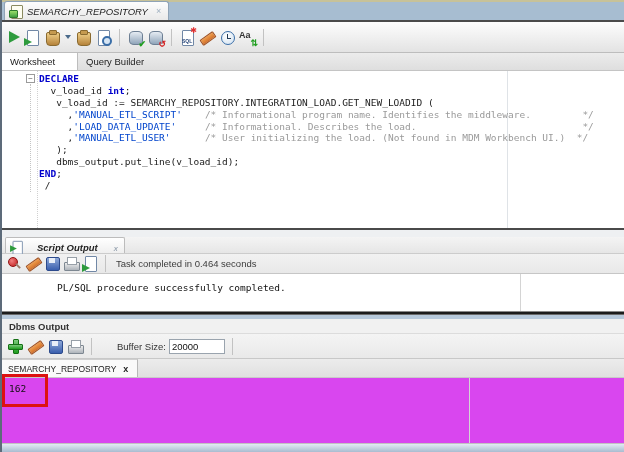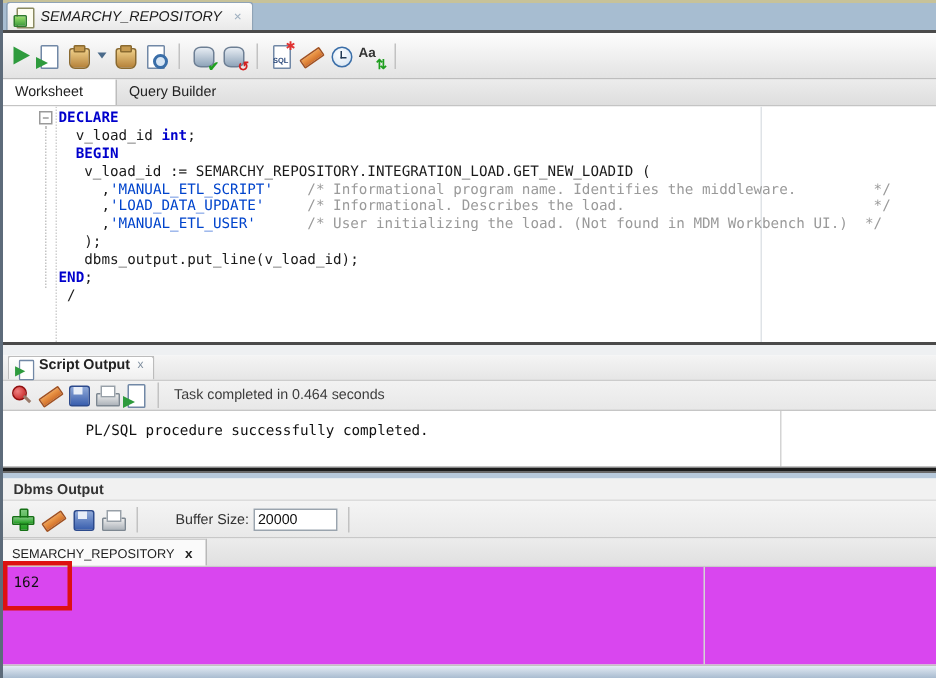--- a/index.html
+++ b/index.html
@@ -109,23 +109,23 @@
   .seg-com{ color:#9a9a9a; }
   .seg-caret{ display:inline-block; width:0; height:10px; border-left:1px solid #000;
     vertical-align:-2px; margin-right:-1px; }
   
   .arrows-strip{ position:absolute; left:0; top:230px; width:100%; height:7px; background:#eef0f2; }
   .split-arrow{ font-size:6px; line-height:7px; color:#111; margin-left:3px; cursor:pointer; }
   
   .so-tabbar{ position:absolute; left:0; top:237px; width:100%; height:17px;
     background:linear-gradient(#f4f4f4,#e6e6e6); border-bottom:1px solid #cccccc;
     display:flex; align-items:flex-end; }
-  .so-tab{ margin-left:3px; height:16px; display:flex; align-items:flex-start; gap:3px; padding:0 6px 0 3px;
+  .so-tab{ margin-left:3px; height:16px; display:flex; align-items:flex-end; gap:14px; padding:0 6px 0 3px;
     background:linear-gradient(#ffffff,#efefef); border:1px solid #bcbcbc; border-bottom:none;
-    border-radius:2px 2px 0 0; font-size:9.5px; font-weight:bold; color:#222; }
+    border-radius:2px 2px 0 0; font-size:9.5px; font-weight:bold; color:#222;font-style:italic; }
   .so-tab .ic{ width:14px; height:14px; transform:scale(.85); }
   .so-close{ font-size:8px; font-weight:normal; color:#8090a0; vertical-align:super; margin-left:2px; }
   .so-toolbar{ position:absolute; left:0; top:254px; width:100%; height:20px;
     background:linear-gradient(#f2f2f2,#e8e8e8); border-bottom:1px solid #c6c6c6;
     display:flex; align-items:center; padding-left:4px; gap:2px; }
   .so-status{ font-size:9.5px; color:#3c3c3c; margin-left:4px; }
   .so-content{ position:absolute; left:0; top:274px; width:100%; height:37px; background:#fff;margin-left:48px; }
   .so-content pre{ font-family:"DejaVu Sans Mono", monospace; font-size:9.5px; color:#111;
     padding:8px 0 0 7px; }
   .vline{ position:absolute; top:0; height:100%; border-left:1px solid #d4d4d4; }
@@ -201,21 +201,20 @@
   </div>
 
   <div class="editor">
     <div class="margin-guide"></div>
     <div class="gutter">
       <span class="fold-box">−</span>
     </div>
     <div class="code-lines">
         <div class="code-line"><span class="seg-kw">DECLARE</span></div>
         <div class="code-line"><span class="seg-pl">  v_load_id </span><span class="seg-kw">int</span><span class="seg-pl">;</span></div>
-        <div class="code-line"><span class="seg-pl">  </span><span class="seg-kw">BEGIN</span></div>
         <div class="code-line"><span class="seg-pl">   v_load_id := SEMARCHY_REPOSITORY.INTEGRATION_LOAD.GET_NEW_LOADID (</span></div>
         <div class="code-line"><span class="seg-pl">     ,</span><span class="seg-str">'MANUAL_ETL_SCRIPT'</span><span class="seg-pl">    </span><span class="seg-com">/* Informational program name. Identifies the middleware.         */</span></div>
         <div class="code-line"><span class="seg-pl">     ,</span><span class="seg-str">'LOAD_DATA_UPDATE'</span><span class="seg-pl">     </span><span class="seg-com">/* Informational. Describes the load.                             */</span></div>
         <div class="code-line"><span class="seg-pl">     ,</span><span class="seg-str">'MANUAL_ETL_USER'</span><span class="seg-pl">      </span><span class="seg-com">/* User initializing the load. (Not found in MDM Workbench UI.)  */</span></div>
         <div class="code-line"><span class="seg-pl">   );</span></div>
         <div class="code-line"><span class="seg-pl">   dbms_output.put_line(v_load_id);</span></div>
         <div class="code-line"><span class="seg-kw">END</span><span class="seg-pl">;</span></div>
         <div class="code-line"><span class="seg-pl"> /</span></div>
       </div>
   </div>

